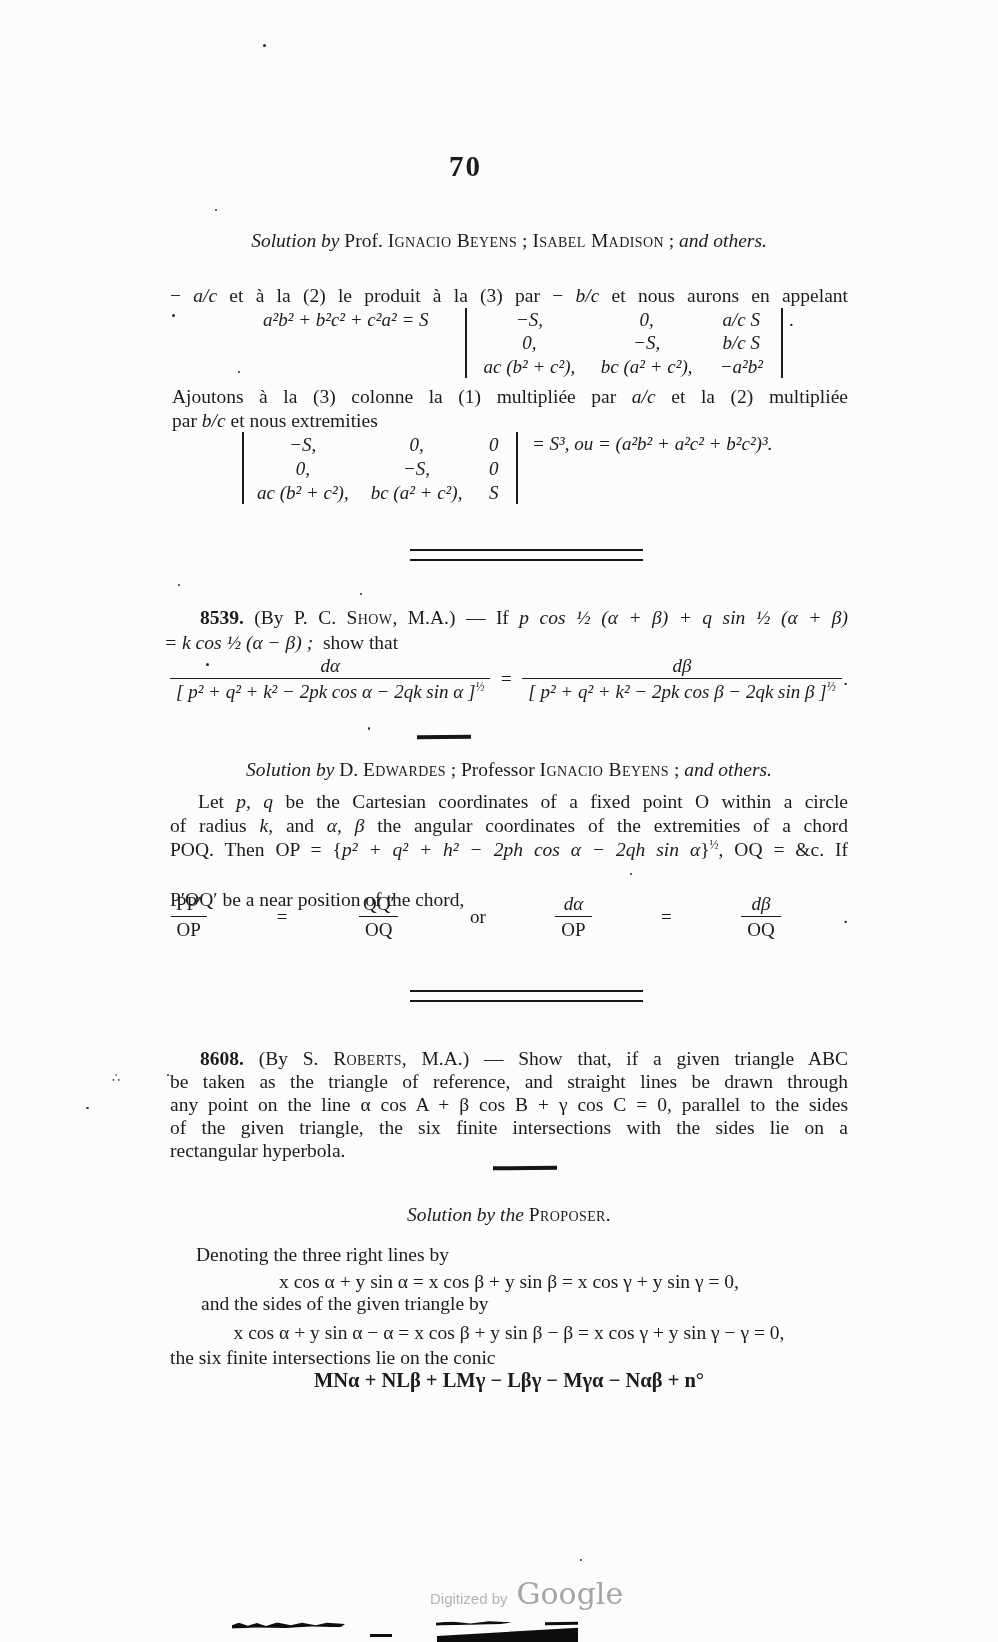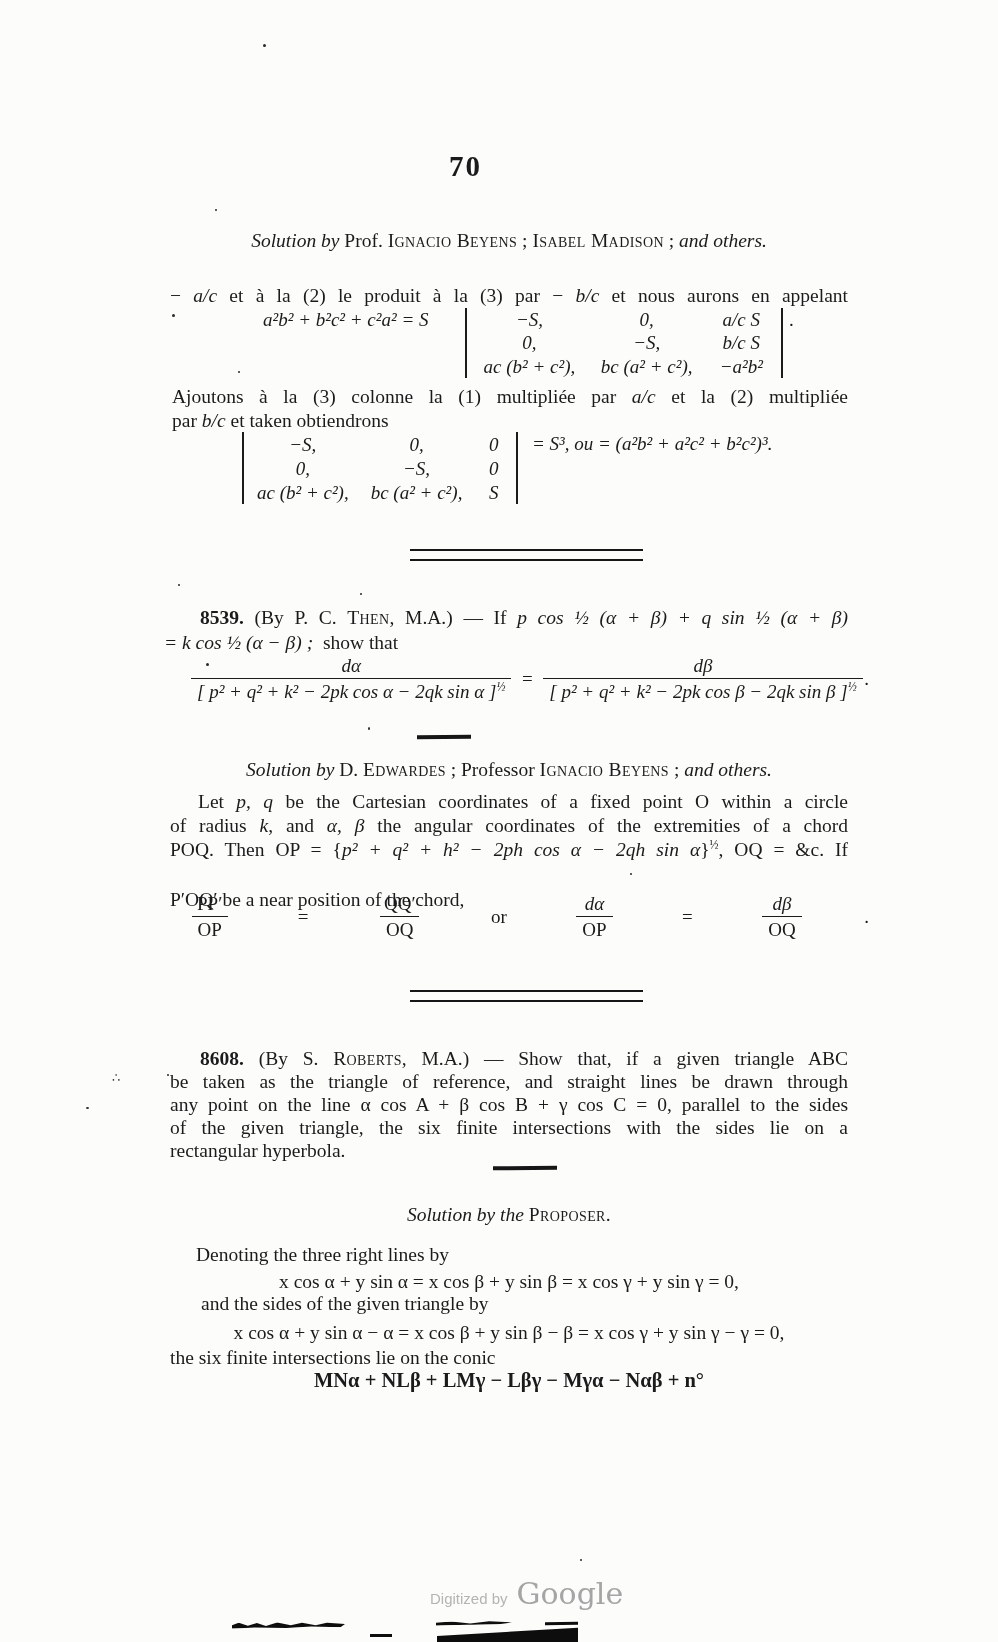--- a/index.html
+++ b/index.html
@@ -18,21 +18,21 @@
   .pgnum{left:0;top:150px;width:931px;text-align:center;font-size:29px;font-weight:700;letter-spacing:2px;}
   
   .det{display:flex;align-items:stretch;}
   .dbar{width:0;border-left:2px solid #1b1b1b;}
   .dtab{border-collapse:collapse;}
   .dtab td{padding:0 9px;text-align:center;font-size:19px;line-height:23px;white-space:nowrap;}
   .dpre{font-size:19px;line-height:23px;white-space:nowrap;padding-right:10px;}
   .dsuf{font-size:19px;line-height:23px;padding-left:6px;}
   .dres{font-size:19px;line-height:23px;white-space:nowrap;padding-left:14px;}
   
-  .frow{display:flex;align-items:center;margin-left:21px;}
+  .frow{display:flex;align-items:center;}
   .frac{display:inline-flex;flex-direction:column;align-items:center;}
   .frac .num{padding:0 6px 2px;font-size:19px;line-height:21px;}
   .frac .den{border-top:1.7px solid #1b1b1b;padding:2px 6px 0;font-size:19px;line-height:21px;white-space:nowrap;}
   .opx{font-size:19px;padding:0 9px;}
   
   .drule{height:8px;border-top:2.6px solid #161616;border-bottom:2.6px solid #161616;}
   .srule{background:#161616;}
   
   .speck{position:absolute;background:#2a2a2a;border-radius:50%;}
   .art{position:absolute;background:#0d0d0d;}
@@ -84,21 +84,21 @@
         <td>bc (a² + c²),</td>
         <td>−a²b²</td>
       </tr>
     </tbody>
       </table>
     <div class="dbar"></div>
     <div class="dsuf">.</div>
   </div>
 
   <div class="abs line just" style="left:172px;top:385px;width:676px;"><span>Ajoutons à la (3) colonne la (1) multipliée par </span><span class="it">a/c</span><span> et la (2) multipliée</span></div>
-  <div class="abs line pre" style="left:172px;top:409px;width:676px;"><span>par </span><span class="it">b/c</span><span> et taken obtiendrons</span></div>
+  <div class="abs line pre" style="left:172px;top:409px;width:676px;"><span>par </span><span class="it">b/c</span><span> et nous extremities</span></div>
 
   <div class="abs det" style="left:242px;top:432px;height:72px;">
     <div class="dbar"></div>
     <table class="dtab mx" style="width:272px;">
       <tbody>
           <tr>
         <td style="width:44%;">−S,</td>
         <td style="width:38%;">0,</td>
         <td style="width:18%;">0</td>
       </tr>
@@ -113,21 +113,21 @@
         <td>S</td>
       </tr>
     </tbody>
       </table>
     <div class="dbar"></div>
     <div class="dres mx">= S³,  ou  = (a²b² + a²c² + b²c²)³.</div>
   </div>
 
   <div class="abs drule" style="left:410px;top:549px;width:233px;"></div>
 
-  <div class="abs line just" style="left:170px;top:606px;width:678px;text-indent:30px;"><span class="b">8539.</span><span>  (By P. C. </span><span class="sc">Then</span><span>,  M.A.) — If  </span><span class="it">p cos ½ (α + β) + q sin ½ (α + β)</span></div>
+  <div class="abs line just" style="left:170px;top:606px;width:678px;text-indent:30px;"><span class="b">8539.</span><span>  (By P. C. </span><span class="sc">Show</span><span>,  M.A.) — If  </span><span class="it">p cos ½ (α + β) + q sin ½ (α + β)</span></div>
   <div class="abs line pre" style="left:164px;top:631px;width:680px;"><span class="it">= k cos ½ (α − β) ;</span><span>  show that</span></div>
 
   <div class="abs frow" style="left:170px;top:655px;width:678px;justify-content:space-between;">
     <div class="frac">
       <div class="num mx">dα</div>
       <div class="den mx"><span>[ p² + q² + k² − 2pk cos α − 2qk sin α ]</span><span class="sup">½</span></div>
     </div>
     <div class="opx">=</div>
     <div class="frac">
       <div class="num mx">dβ</div>

